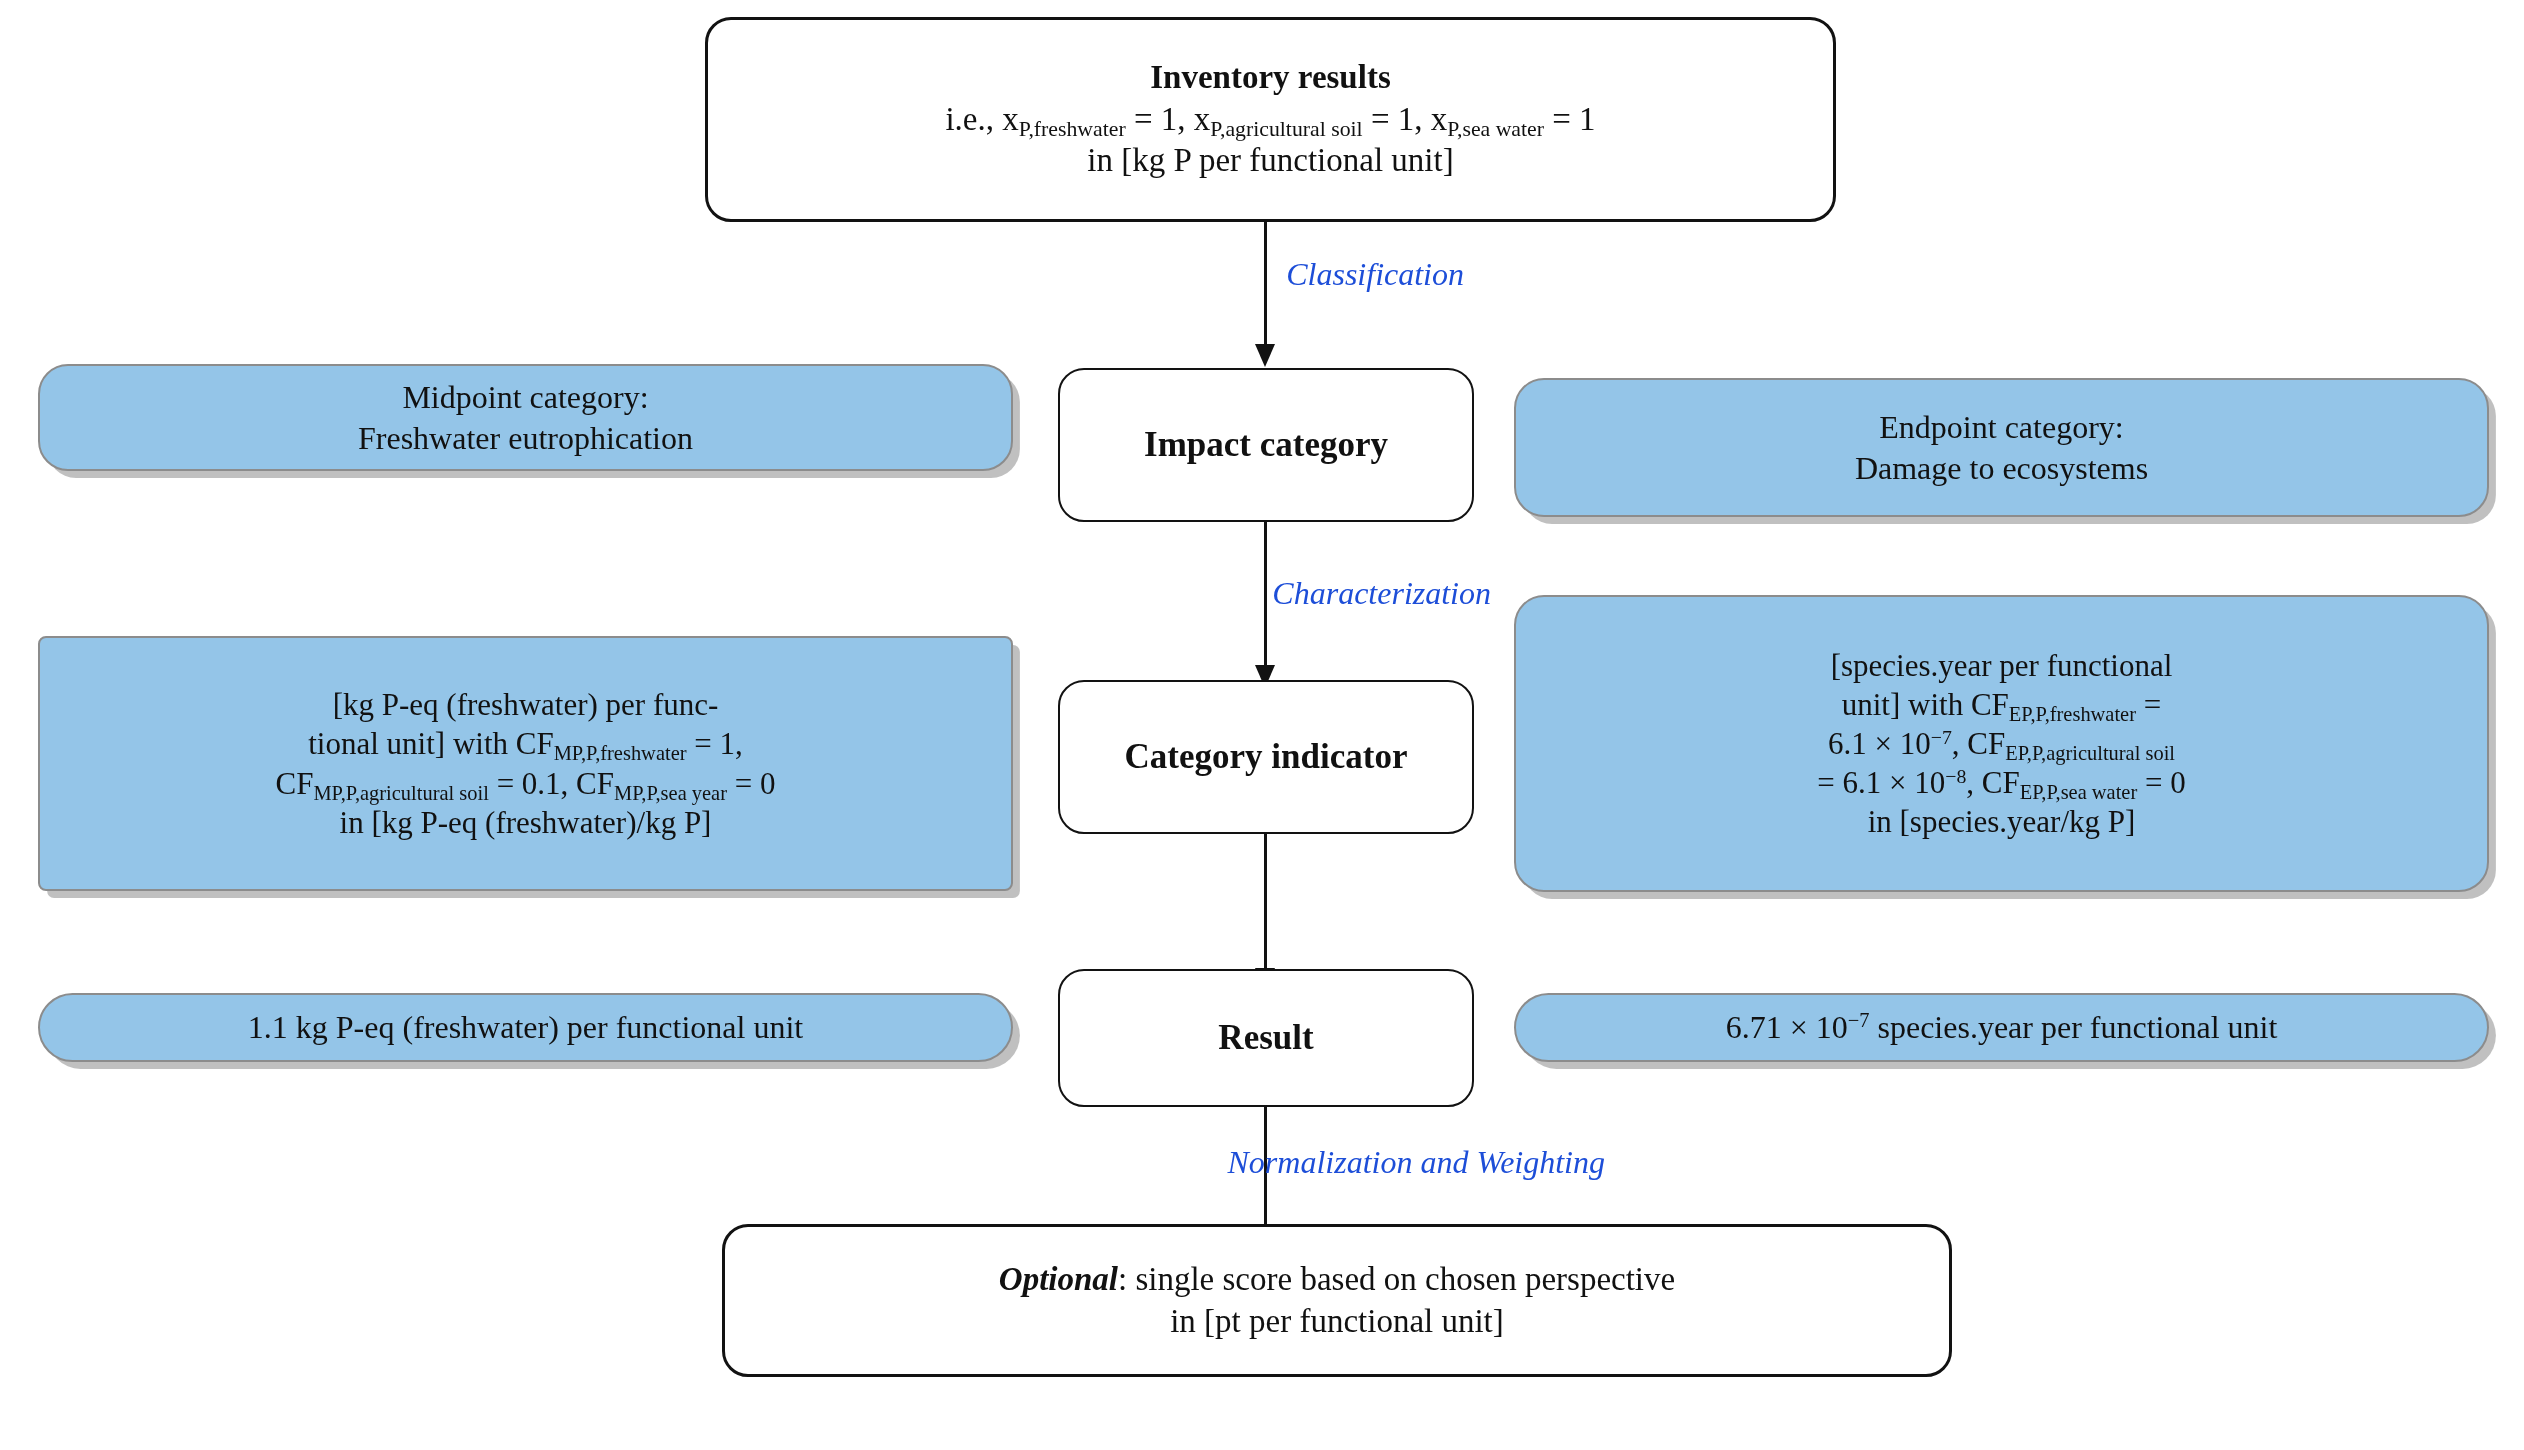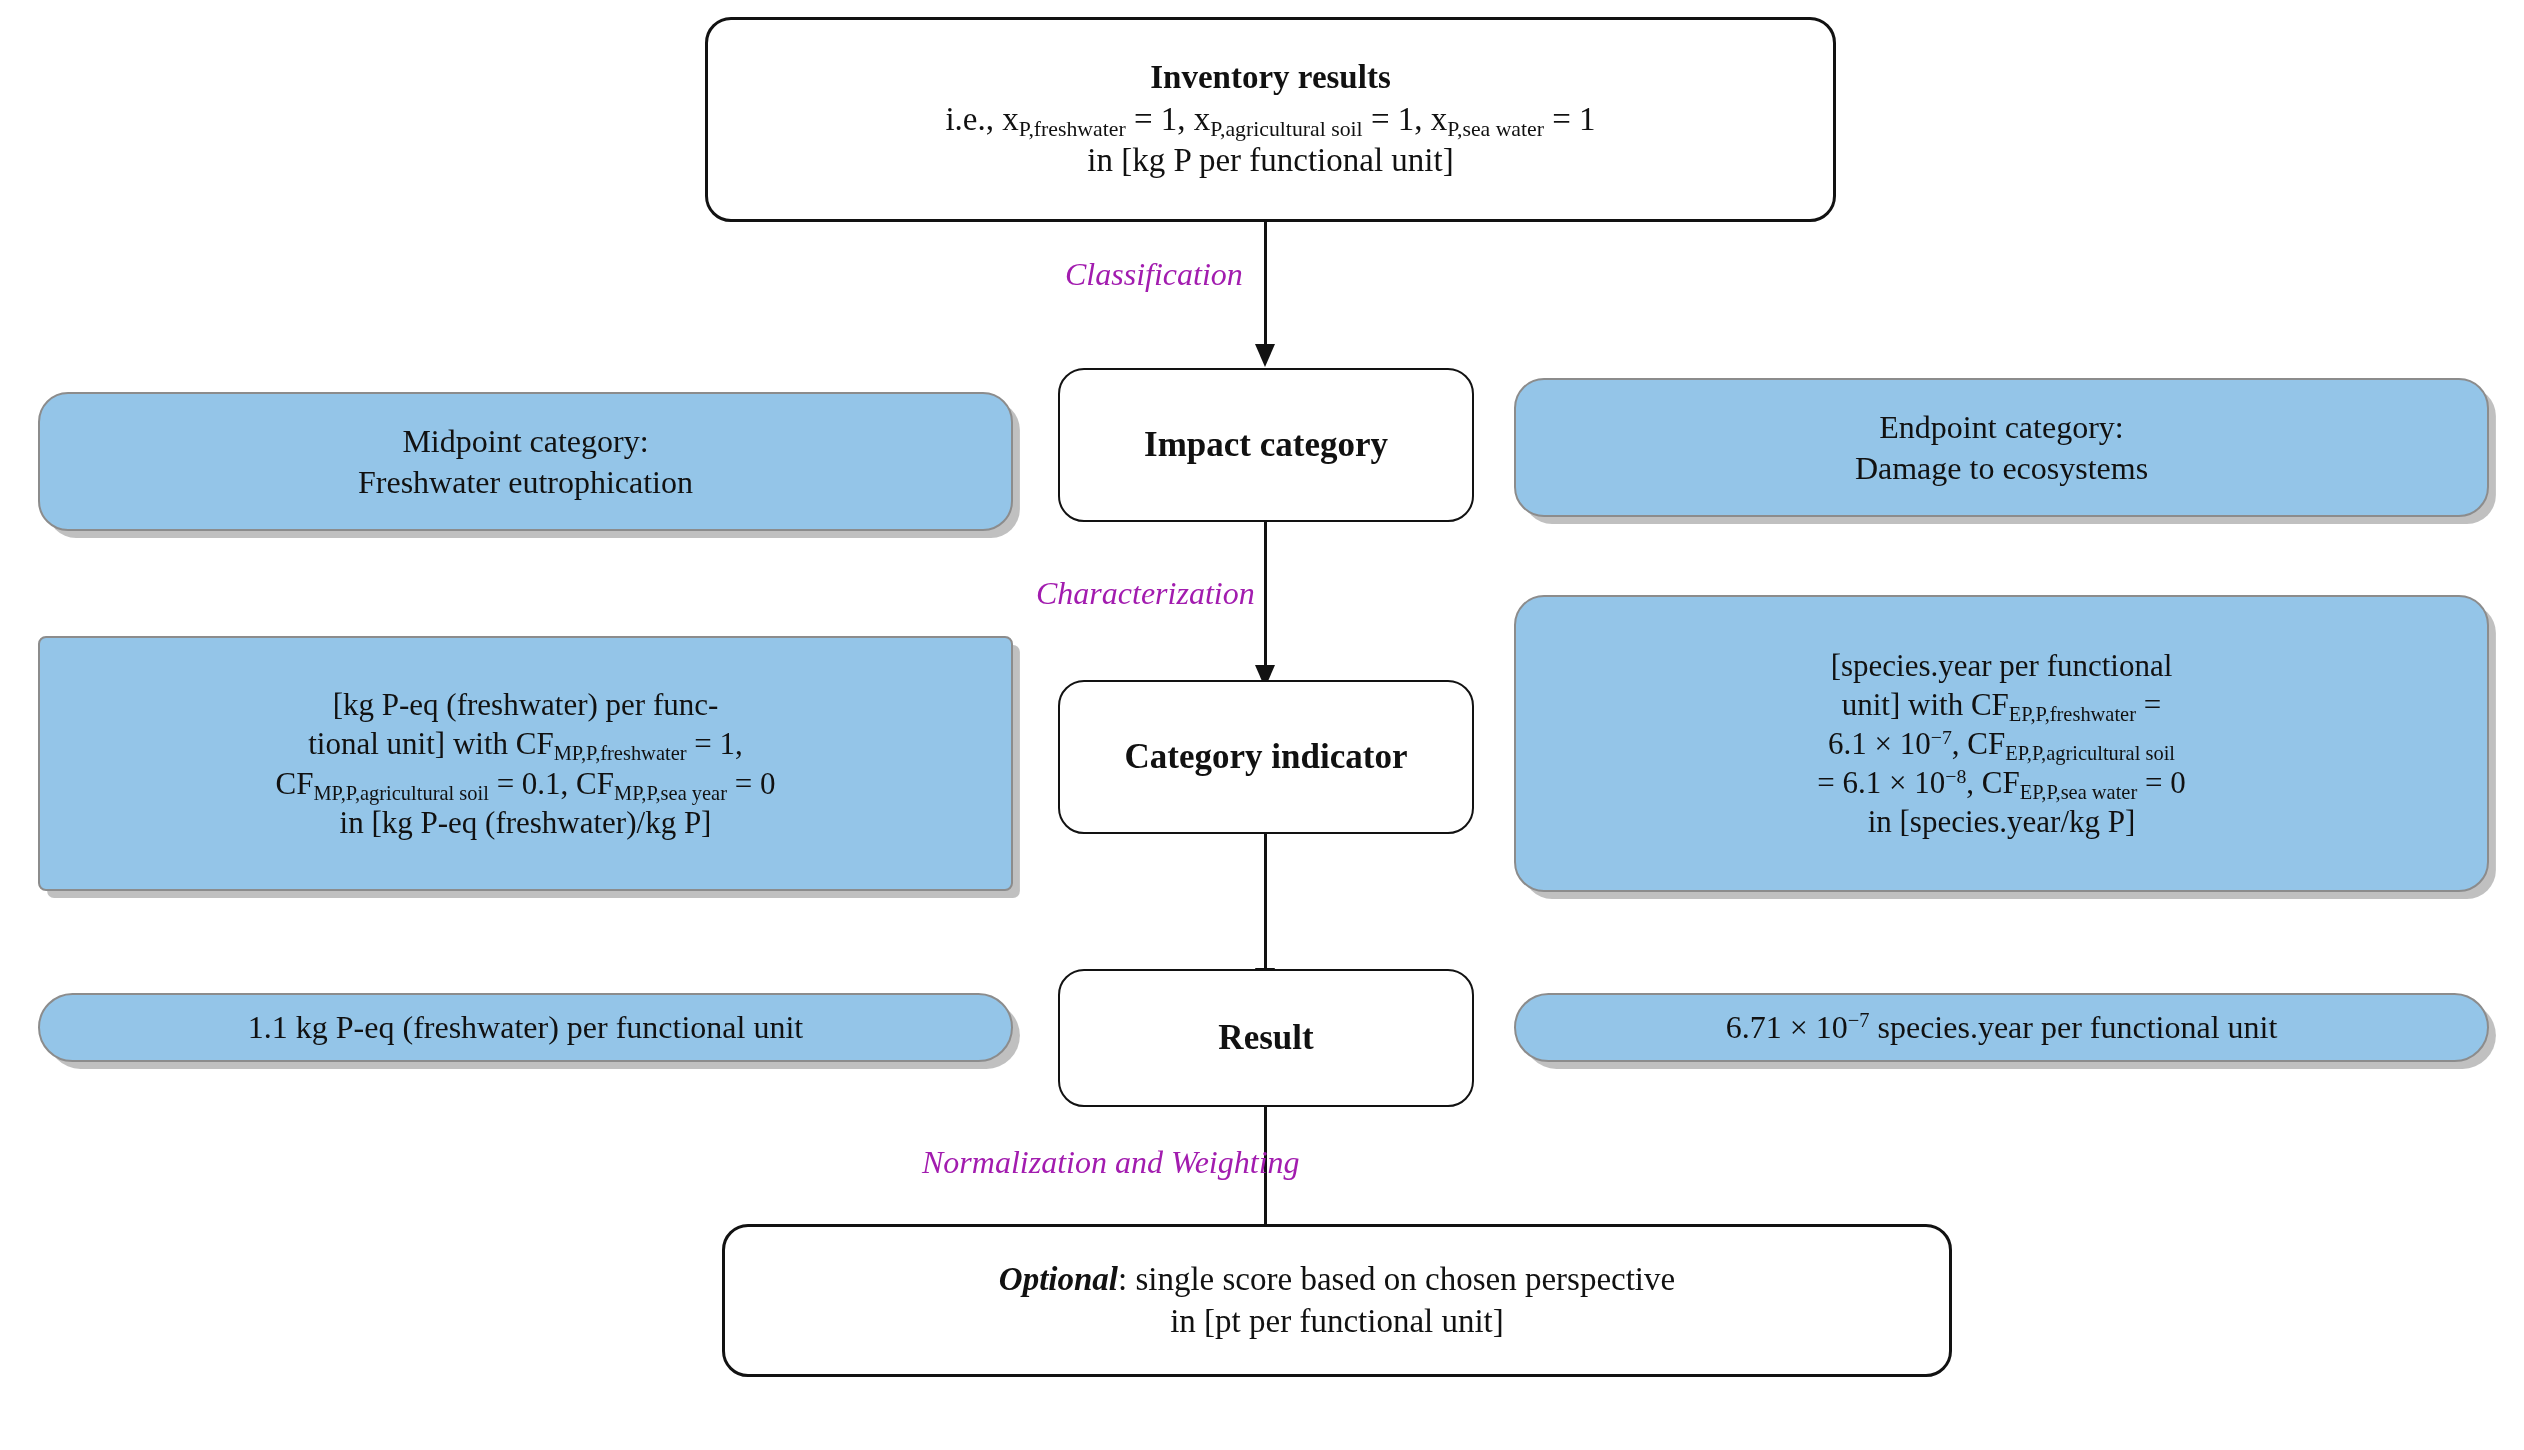--- a/index.html
+++ b/index.html
@@ -84,22 +84,22 @@
   .arrowhead {
     position: absolute;
     width: 0;
     height: 0;
     border-left: 10.8px solid transparent;
     border-right: 10.8px solid transparent;
     border-top: 23px solid #121212;
   }
   .arrow-label {
     position: absolute;
-    text-align: left;
-    color: #a21caf;
+    text-align: right;
+    color: #1d4ed8;
     white-space: nowrap;
   }
 </style>
 </head>
 <body>
 
 <div id="canvas">
 
   <div class="node white-box thick fs-top" style="left:705px; top:17px; width:1131px; height:205px;">
     <div class="inner">
@@ -108,21 +108,21 @@
         <span>i.e., x</span><sub>P,freshwater</sub><span> = 1, x</span><sub>P,agricultural soil</sub><span> = 1, x</span><sub>P,sea water</sub><span> = 1</span>
       </div>
       <div>in [kg P per functional unit]</div>
     </div>
   </div>
 
   <div class="vline" style="left:1264px; top:222px; height:123px;"></div>
   <div class="arrowhead" style="left:1255px; top:344px;"></div>
   <div class="arrow-label fs-arrow" style="left:1065px; top:256px; width:399px;">Classification</div>
 
-  <div class="node blue-box fs-blue" style="left:38px; top:392px; width:975px; height:139px;">
+  <div class="node blue-box fs-blue" style="left:38px; top:364px; width:975px; height:107px;">
     <div class="inner">
       <div>Midpoint category:</div>
       <div>Freshwater eutrophication</div>
     </div>
   </div>
 
   <div class="node white-box fs-center" style="left:1058px; top:368px; width:416px; height:154px;">
     <div class="inner">Impact category</div>
   </div>
 

